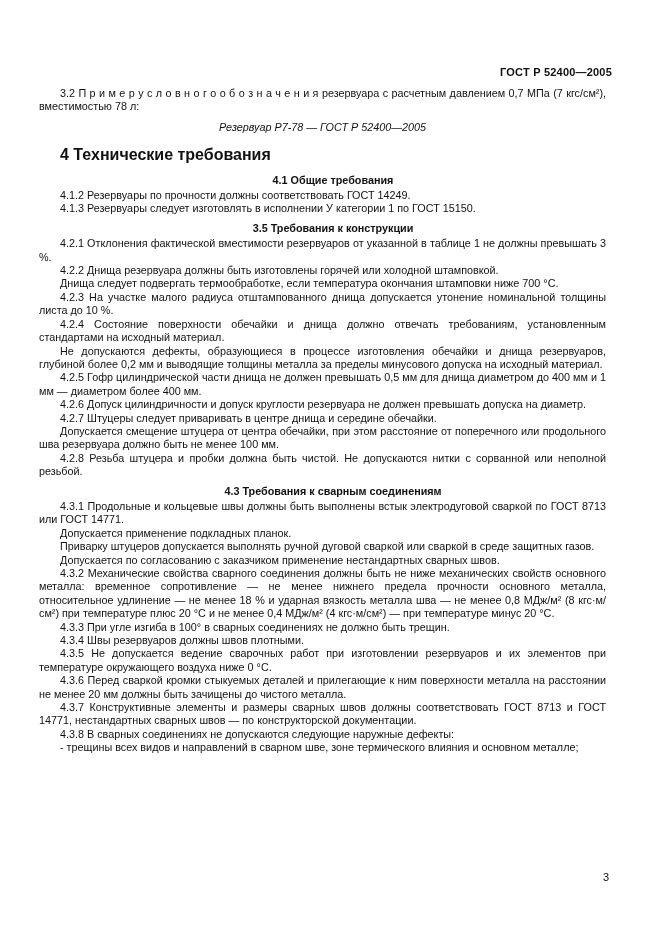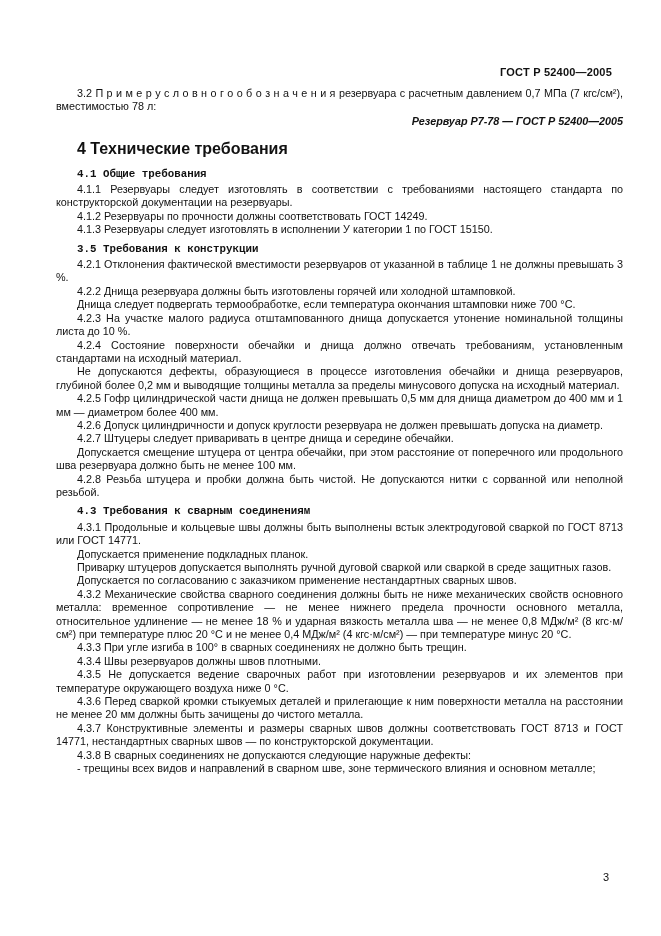--- a/index.html
+++ b/index.html
@@ -18,70 +18,67 @@
   }
   .doc-code {
     position: absolute;
     top: 66px; right: 47px;
     font-size: 11px;
     font-weight: bold;
     letter-spacing: 0.2px;
   }
   .content {
     position: absolute;
-    top: 87px; left: 56px;
+    top: 87px; left: 39px;
     width: 567px;
     font-size: 10.8px;
     line-height: 13.4px;
     text-align: justify;
   }
   .content p {
     margin: 0;
     text-indent: 21px;
   }
   .content p.center {
-    text-align: right;
+    text-align: center;
     text-indent: 0;
     font-style: italic;
-    margin: 1px 0;
-    font-weight: bold;
+    margin: 7px 0;
   }
   .content h1 {
     font-size: 16px;
     font-weight: bold;
     margin: 14px 0 12px;
     text-indent: 21px;
     text-align: left;
   }
   .content h2 {
     font-size: 10.8px;
     font-weight: bold;
     margin: 6px 0 2px;
     text-indent: 21px;
-    text-align: left;
-    font-family: Liberation Mono, monospace;
+    text-align: center;
   }
   .page-number {
     position: absolute;
     top: 871px; right: 50px;
     font-size: 11px;
   }
 </style>
 </head>
 <body>
 
 <div class="page">
   <div class="doc-code">ГОСТ Р 52400—2005</div>
 
   <div class="content">
       <p>3.2 П р и м е р  у с л о в н о г о  о б о з н а ч е н и я  резервуара с расчетным давлением 0,7 МПа (7 кгс/см²), вместимостью 78 л:</p>
       <p class="center">Резервуар Р7-78 — ГОСТ Р 52400—2005</p>
       <h1>4 Технические требования</h1>
       <h2>4.1 Общие требования</h2>
-      <p>4.1.1 Резервуары следует изготовлять в соответствии с требованиями настоящего стандарта по конструкторской документации на резервуары.</p>
       <p>4.1.2 Резервуары по прочности должны соответствовать ГОСТ 14249.</p>
       <p>4.1.3 Резервуары следует изготовлять в исполнении У категории 1 по ГОСТ 15150.</p>
       <h2>3.5 Требования к конструкции</h2>
       <p>4.2.1 Отклонения фактической вместимости резервуаров от указанной в таблице 1 не должны превышать 3 %.</p>
       <p>4.2.2 Днища резервуара должны быть изготовлены горячей или холодной штамповкой.</p>
       <p>Днища следует подвергать термообработке, если температура окончания штамповки ниже 700 °С.</p>
       <p>4.2.3 На участке малого радиуса отштампованного днища допускается утонение номинальной толщины листа до 10 %.</p>
       <p>4.2.4 Состояние поверхности обечайки и днища должно отвечать требованиям, установленным стандартами на исходный материал.</p>
       <p>Не допускаются дефекты, образующиеся в процессе изготовления обечайки и днища резервуаров, глубиной более 0,2 мм и выводящие толщины металла за пределы минусового допуска на исходный материал.</p>
       <p>4.2.5 Гофр цилиндрической части днища не должен превышать 0,5 мм для днища диаметром до 400 мм и 1 мм — диаметром более 400 мм.</p>

